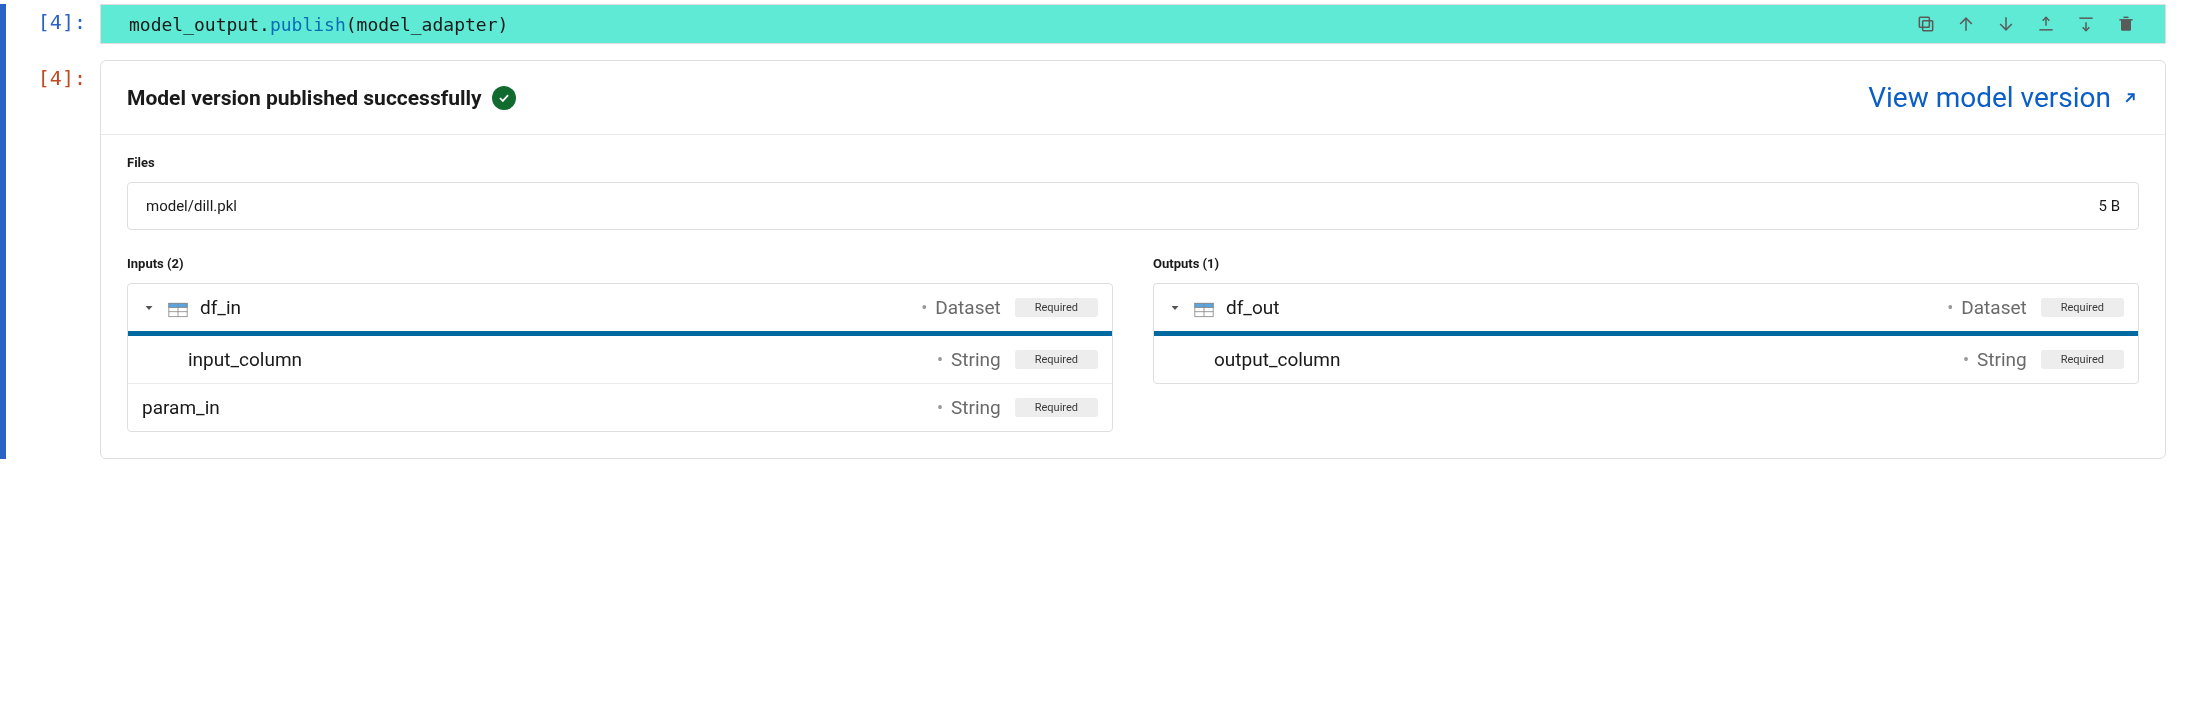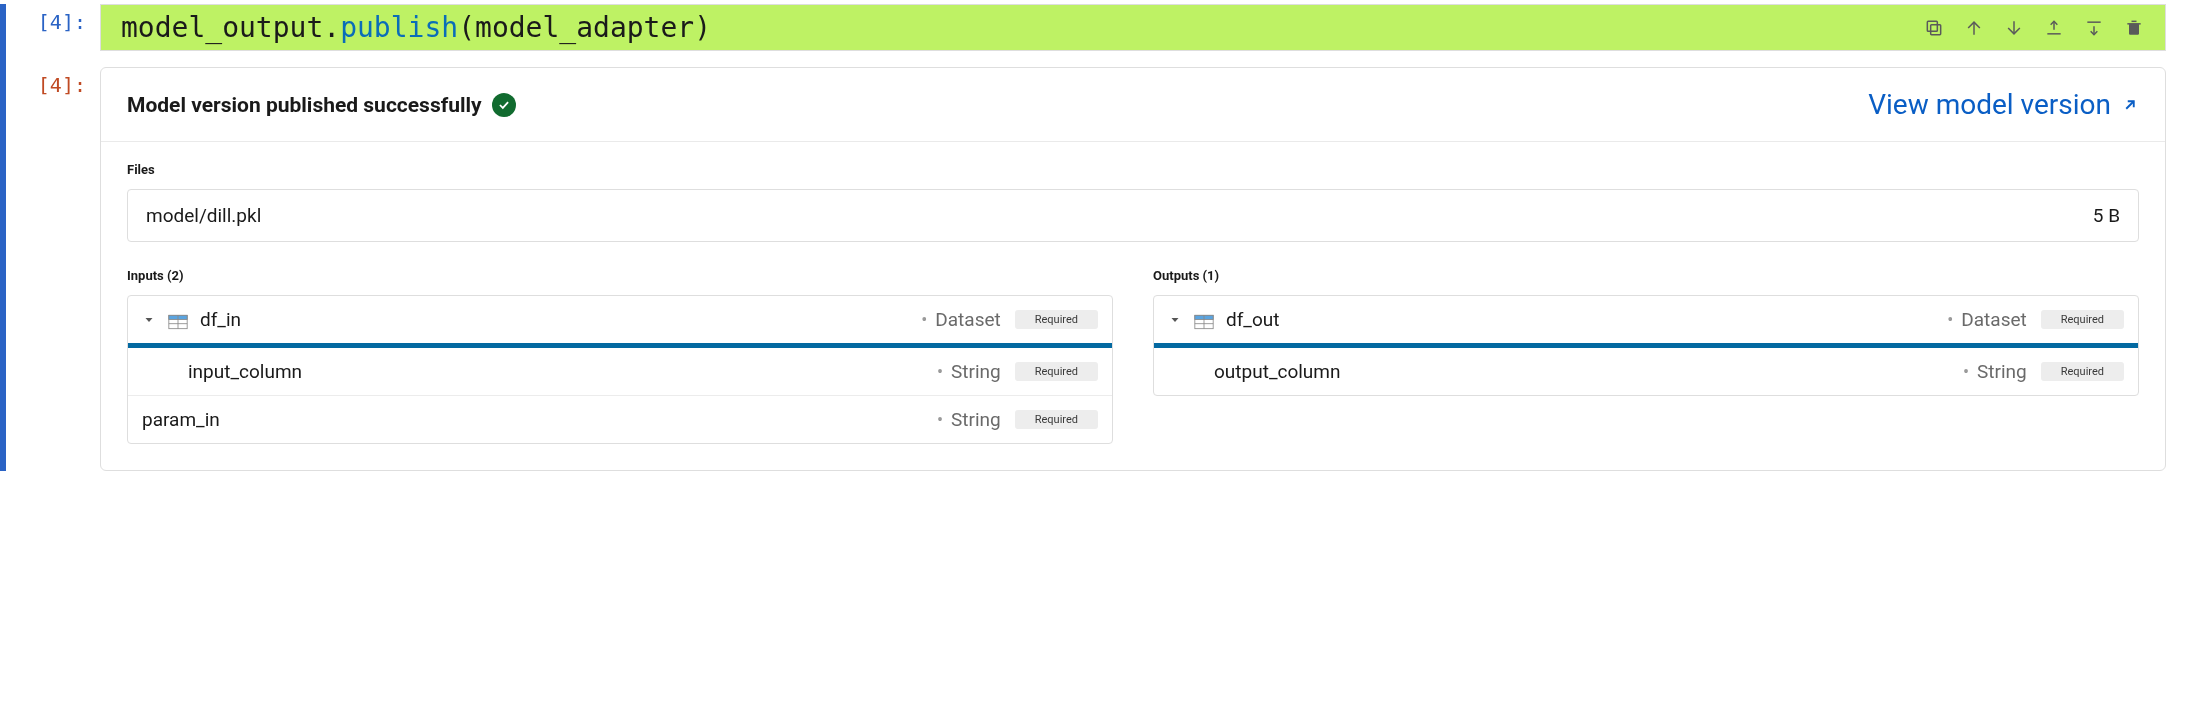--- a/index.html
+++ b/index.html
@@ -35,25 +35,25 @@
   width: 80px;
   text-align: right;
   padding-right: 14px;
   padding-top: 6px;
   flex-shrink: 0;
 }
 .prompt-in { color: #2a63c5; }
 .prompt-out { color: #c04a23; }
 .code-cell {
   flex: 1;
-  background: #bef264;
+  background: #5eead4;
   border: 1px solid #dedede;
-  padding: 6px 20px;
+  padding: 6px 28px;
   font-family: ui-monospace, SFMono-Regular, Menlo, Consolas, monospace;
-  font-size: 28px;
+  font-size: 18px;
   display: flex;
   align-items: center;
   justify-content: space-between;
   min-height: 40px;
 }
 .code-text { white-space: pre; }
 .code-text .obj { color: #1a1a1a; }
 .code-text .method { color: #0a6db8; }
 .code-text .punct { color: #1a1a1a; }
 .code-text .arg { color: #1a1a1a; }
@@ -125,21 +125,21 @@
   font-weight: 700;
   font-size: 13px;
   margin-bottom: 12px;
 }
 .files-box {
   border: 1px solid #dedede;
   border-radius: 4px;
   padding: 14px 18px;
   display: flex;
   justify-content: space-between;
-  font-size: 19px;
+  font-size: 15px;
   margin-bottom: 26px;
 }
 .io-grid {
   display: grid;
   grid-template-columns: 1fr 1fr;
   gap: 40px;
 }
 .io-col { }
 .io-table {
   border: 1px solid #dedede;

